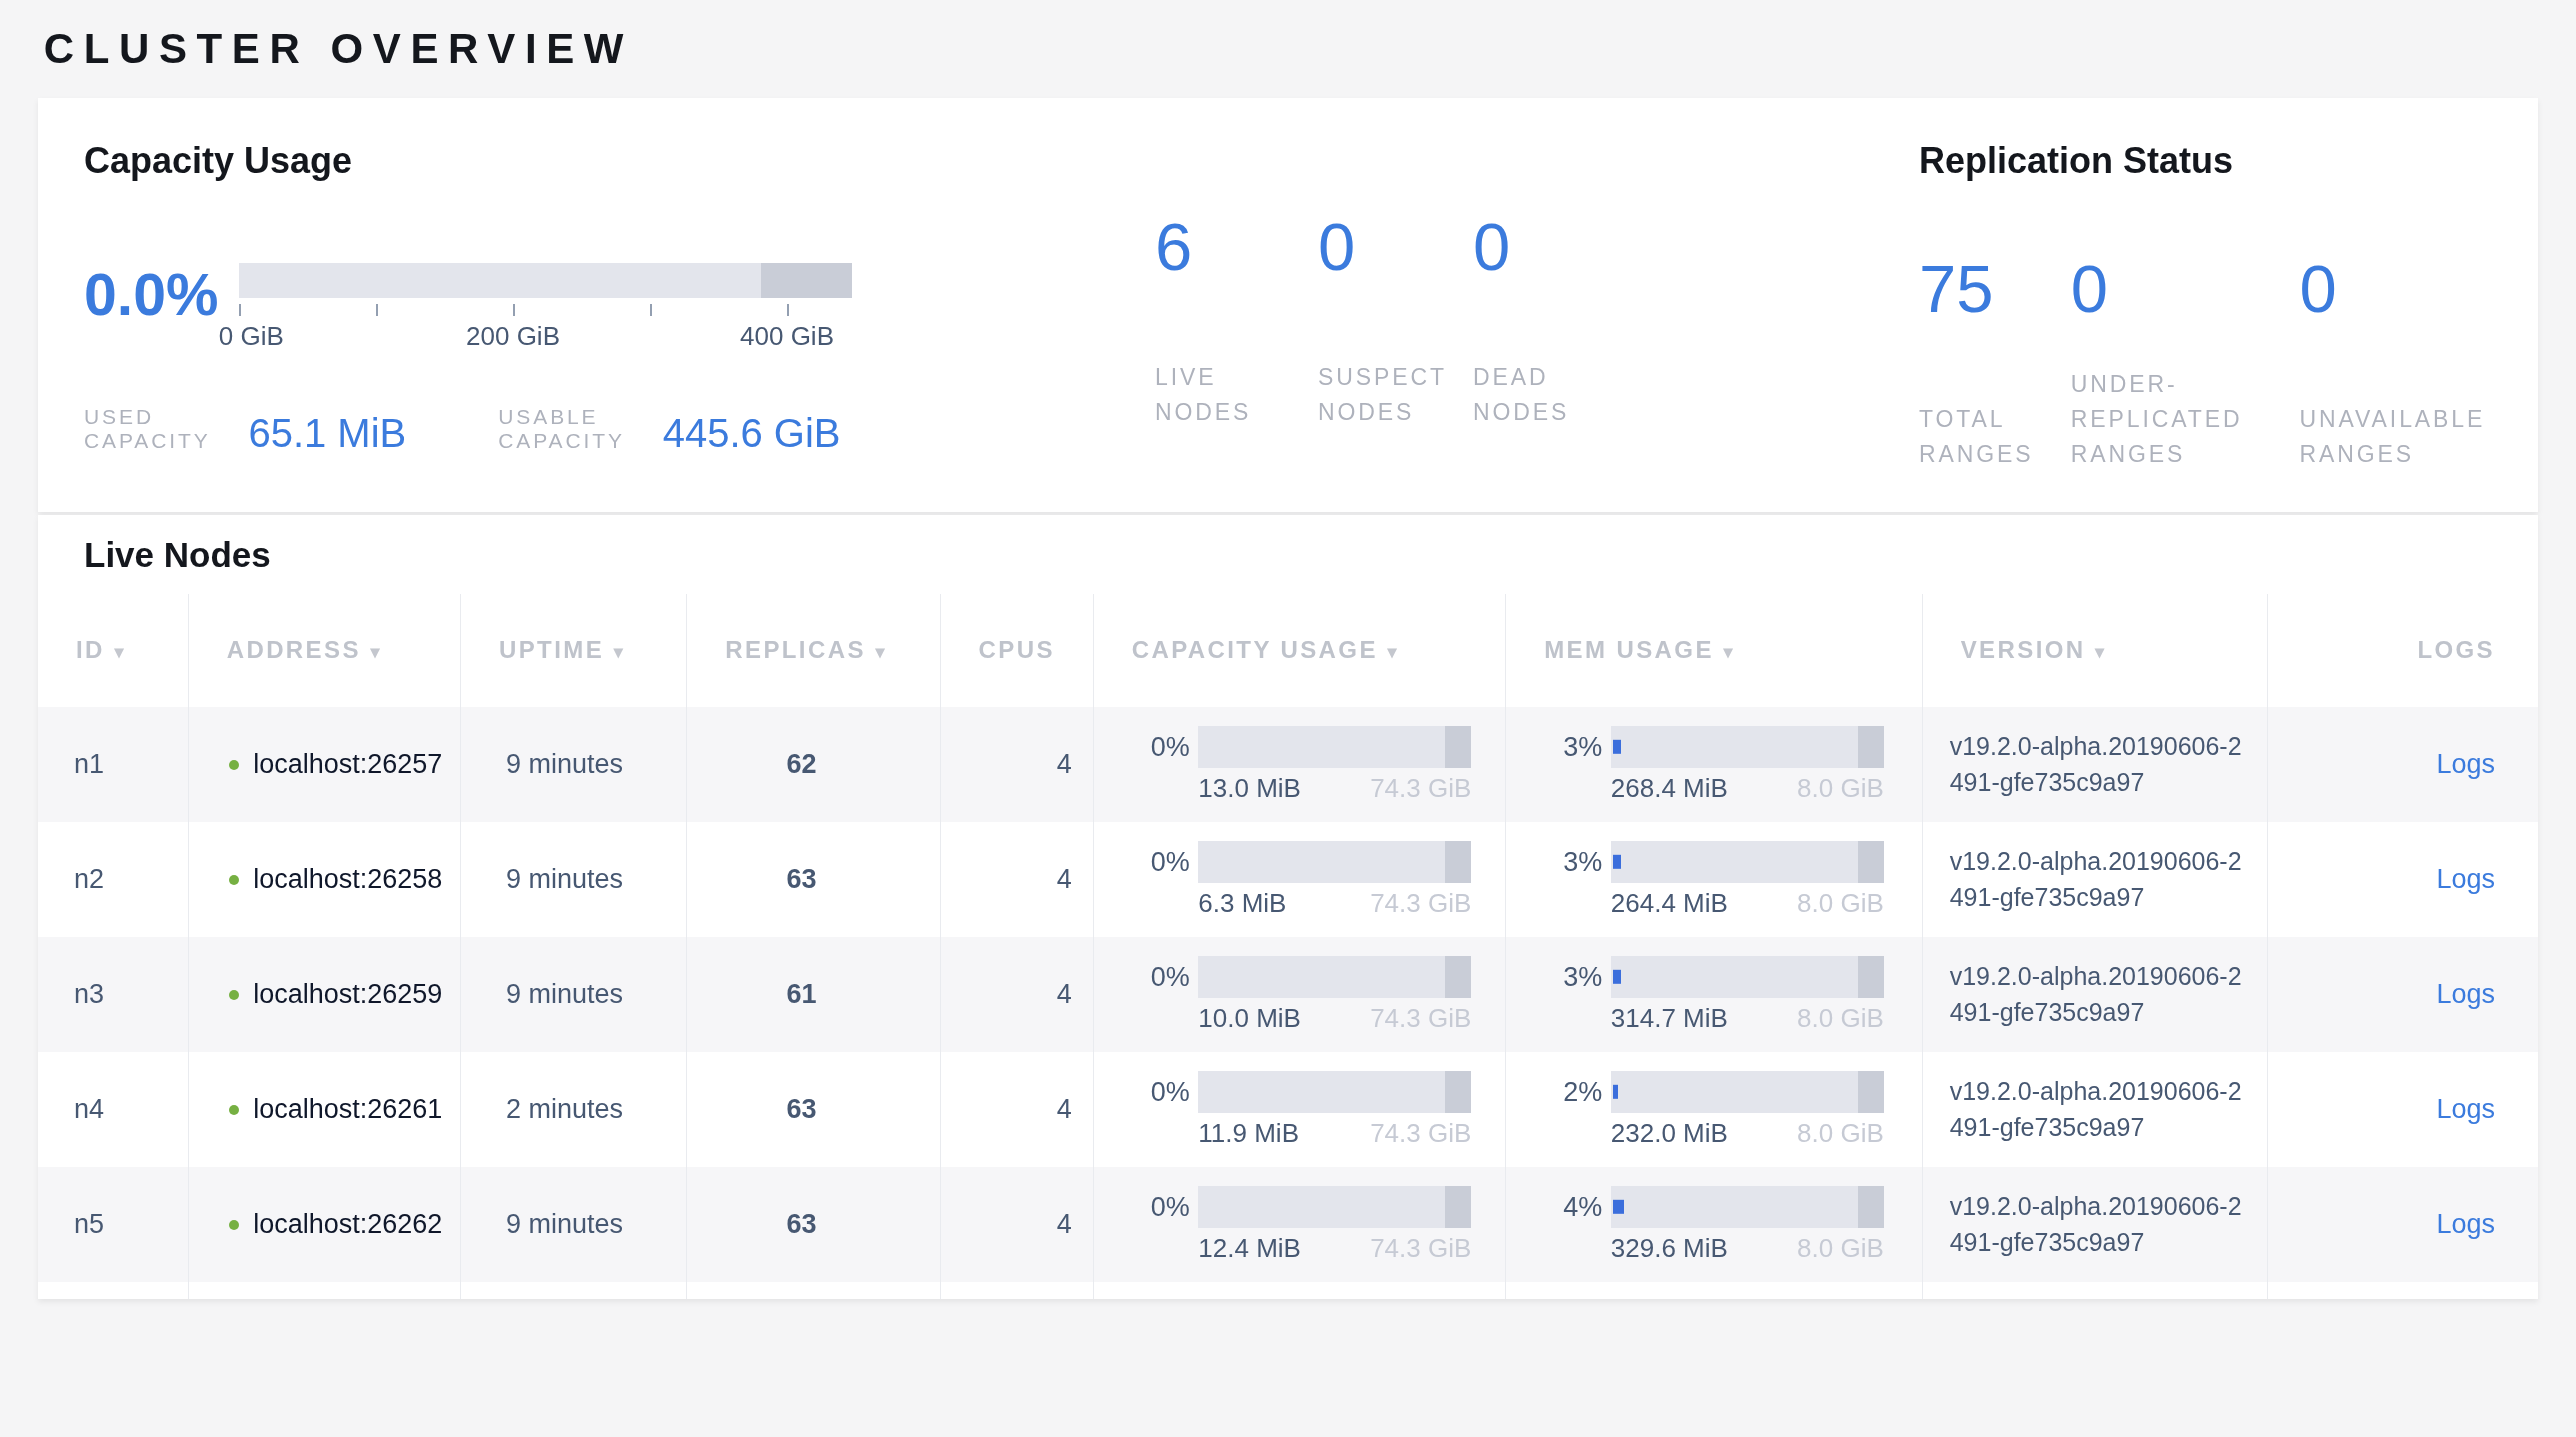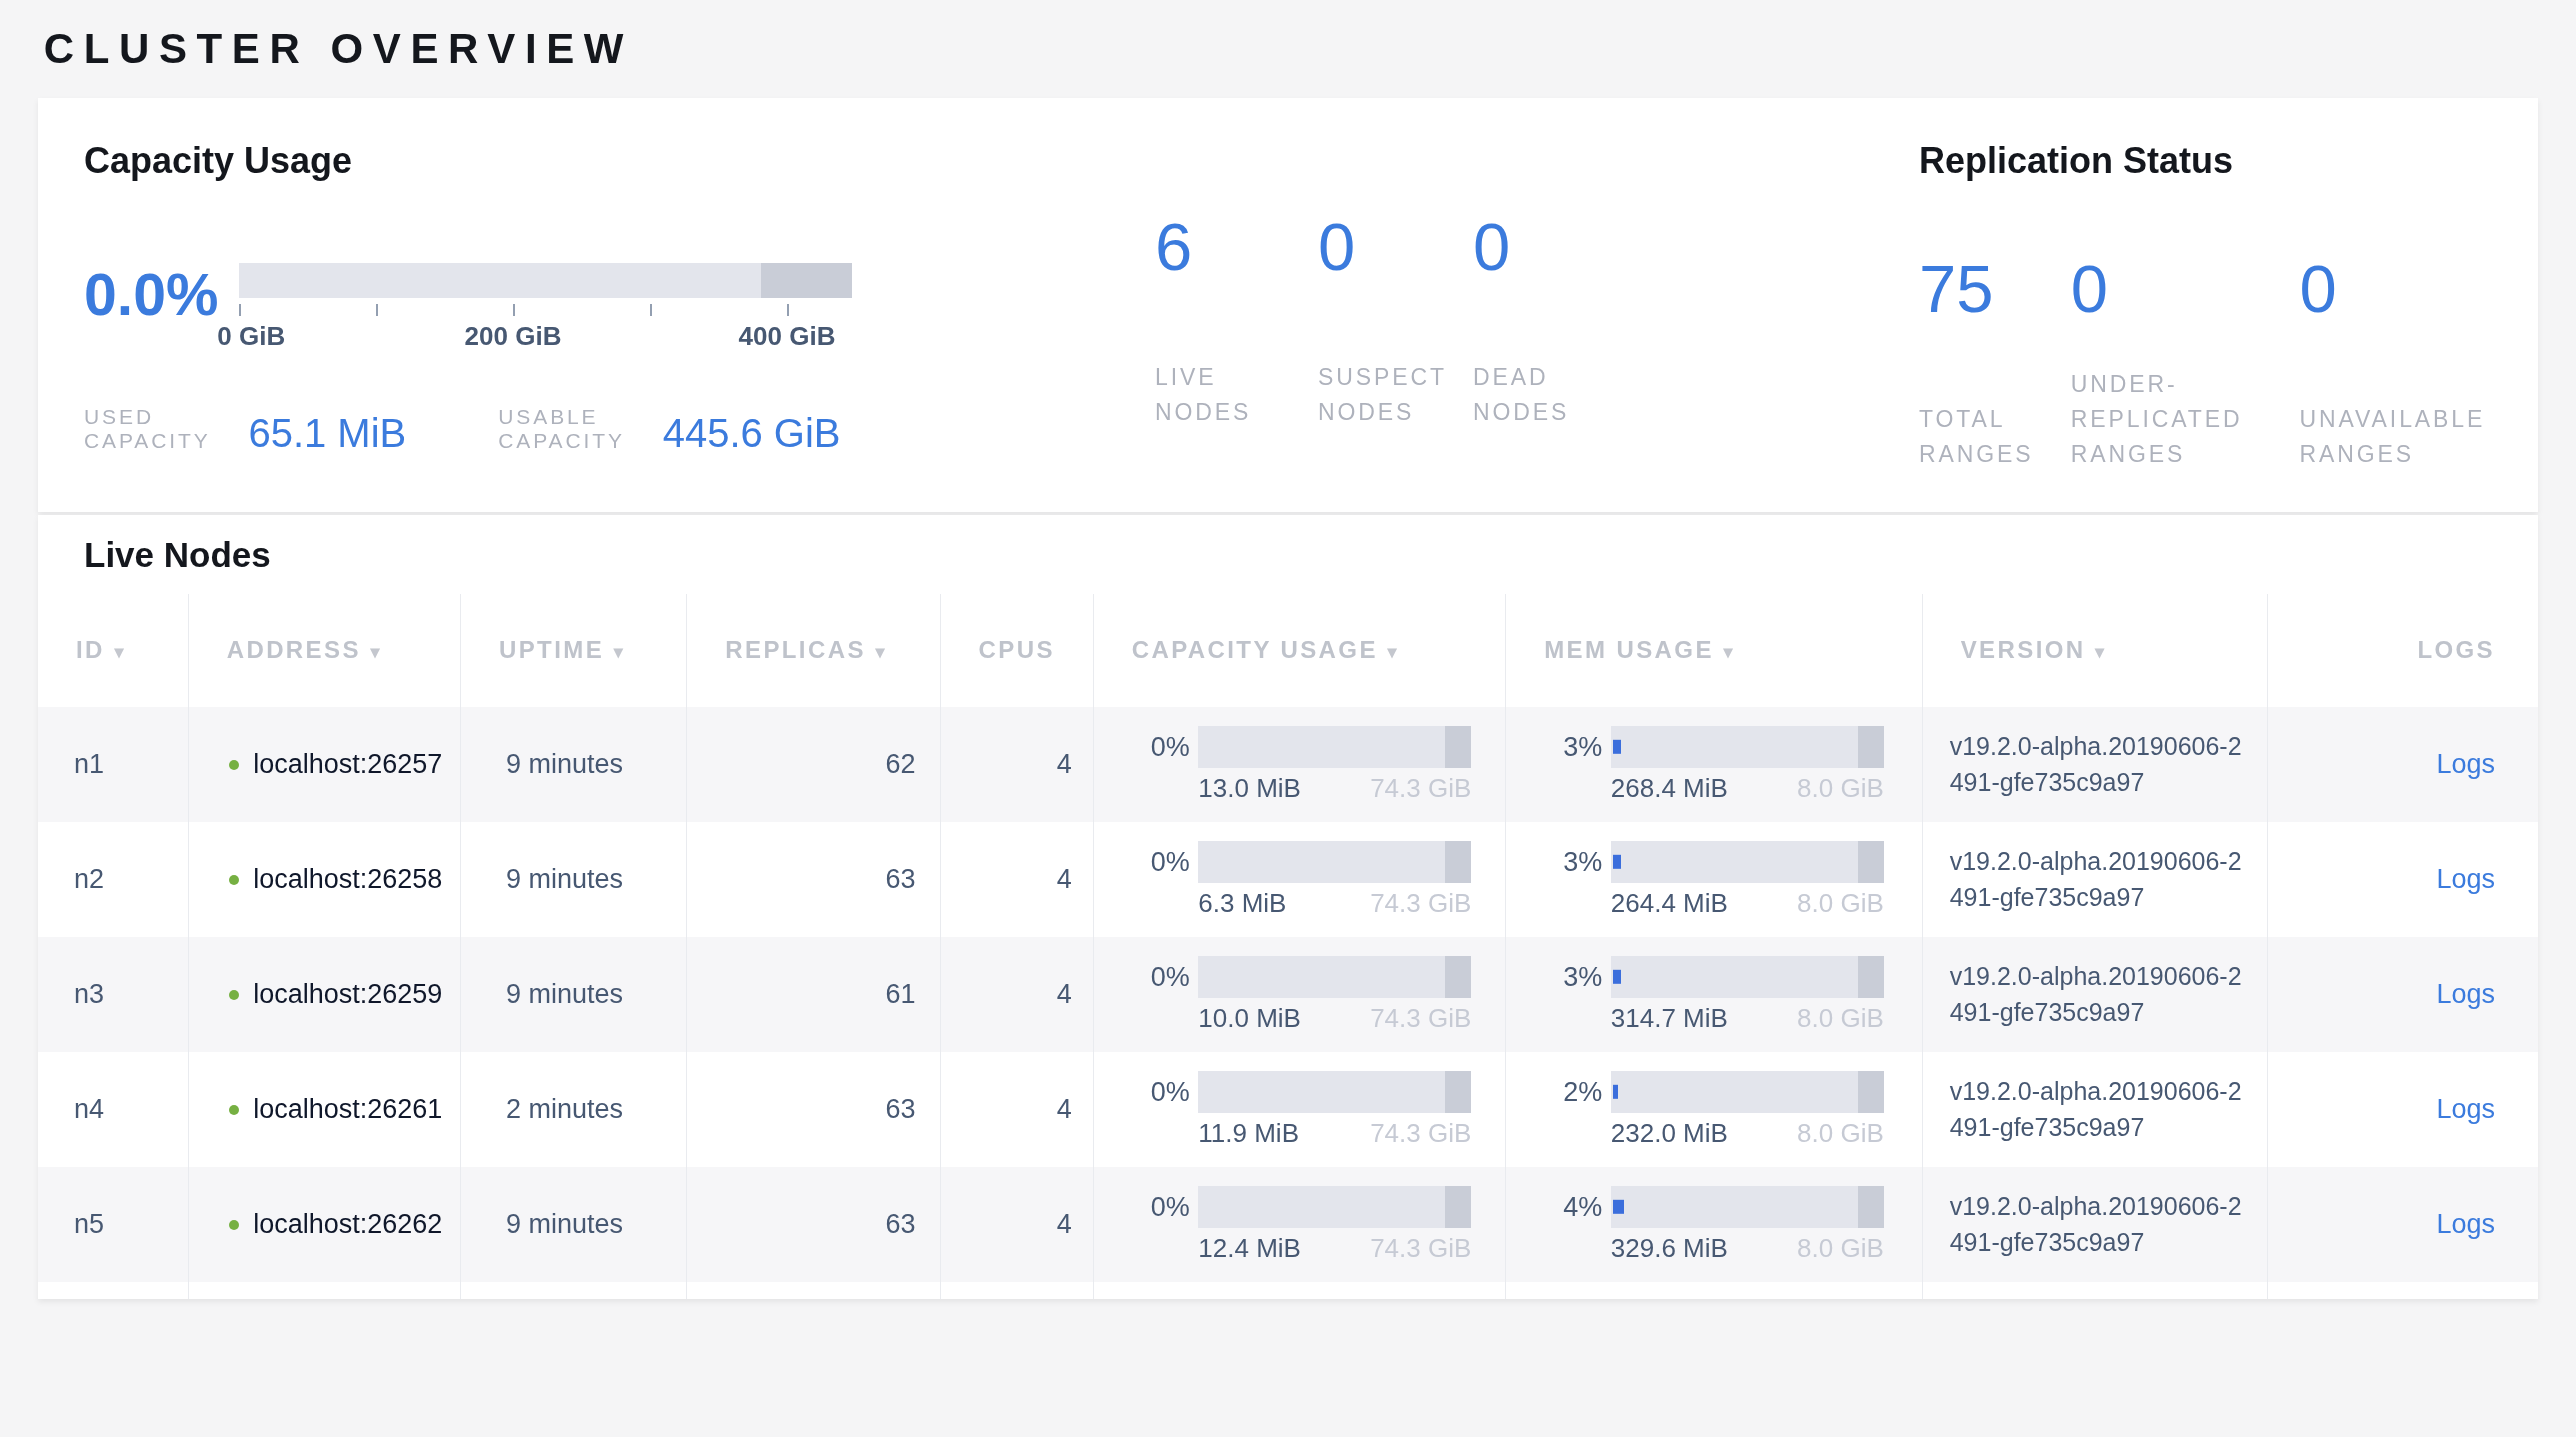--- a/index.html
+++ b/index.html
@@ -20,21 +20,21 @@
     margin-top:25px; height:414px; display:flex;
     padding:42px 38px 0 46px;
   }
   .section-title { font-size:36px; font-weight:700; color:#14171d; }
   .section-capacity { width:1071px; }
   .section-nodes { width:764px; }
   .section-repl { flex:1; }
   
   .gauge-row { display:flex; margin-top:81px; }
   .big-pct { width:155px; font-size:59px; font-weight:700; color:#3b7bdd; line-height:61px; margin-top:1.9px; }
-  .gauge { width:613px;font-weight:bold; }
+  .gauge { width:613px; }
   .gauge-bar { position:relative; height:35px; background:#e3e5ec; }
   .gauge-dark { position:absolute; right:0; top:0; bottom:0; width:14.8%; background:#c9cdd7; }
   .gauge-ticks { position:relative; height:12.5px; margin-top:5.8px; }
   .gtick { position:absolute; width:1.9px; height:12.5px; background:#939fb1; }
   .gt0{left:0%} .gt1{left:22.35%} .gt2{left:44.7%} .gt3{left:67.05%} .gt4{left:89.4%}
   .gauge-labels { position:relative; height:29px; margin-top:4.8px; font-size:26px; color:#475872; }
   .glabel { position:absolute; transform:translateX(-50%); white-space:nowrap; }
   .gl0{left:2%} .gl1{left:44.7%} .gl2{left:89.4%}
   
   .cap-stats { display:flex; margin-top:55px; }
@@ -82,21 +82,21 @@
   th.col-logs { text-align:right; padding:0 43px 0 0; }
   tbody tr:nth-child(odd) { background:#f6f6f8; }
   tbody tr:nth-child(even) { background:#fff; }
   td { height:115px; vertical-align:middle; font-size:27px; color:#475872; }
   td.cell-id { padding-left:36px; }
   td.cell-address { padding-left:40px; }
   .live-dot { display:inline-block; width:10.5px; height:10.5px; border-radius:50%; background:#76b042; vertical-align:top; margin-top:13.4px; }
   .addr-link { display:inline-block; vertical-align:top; width:196px; margin-left:14px;
                color:#0f172a; text-decoration:none; word-break:break-all; line-height:36px; }
   td.cell-uptime { padding-left:45px; }
-  td.cell-replicas { text-align:right; padding-right:24px; }
+  td.cell-replicas { text-align:center; padding-right:24px;font-weight:bold; }
   td.cell-cpus { text-align:right; padding-right:21px; }
   .usage { display:flex; }
   .u-pct { width:96px; text-align:right; margin-right:8.6px; font-size:27px; color:#475872; line-height:42px; }
   .u-stack { width:273px; }
   .u-bar { position:relative; width:273px; height:42px; background:#e3e5ec; }
   .u-fill { position:absolute; left:1.9px; top:50%; transform:translateY(-50%); height:14.4px; background:#3b6edc; }
   .u-dark { position:absolute; right:0; top:0; bottom:0; width:9.5%; background:#c9cdd7; }
   .u-vals { display:flex; justify-content:space-between; margin-top:6.7px; font-size:26px; line-height:29px; }
   .u-used { color:#475872; }
   .u-total { color:#c6cad4; }

